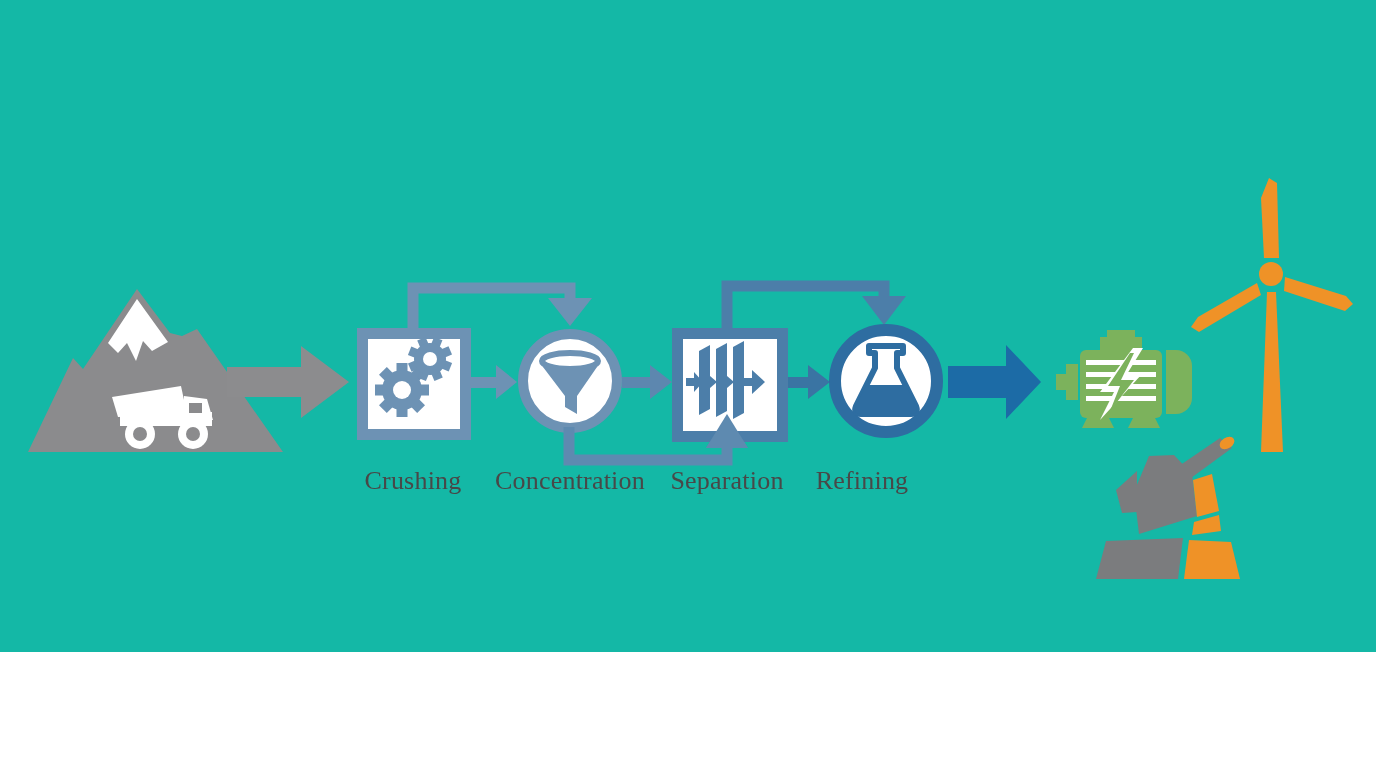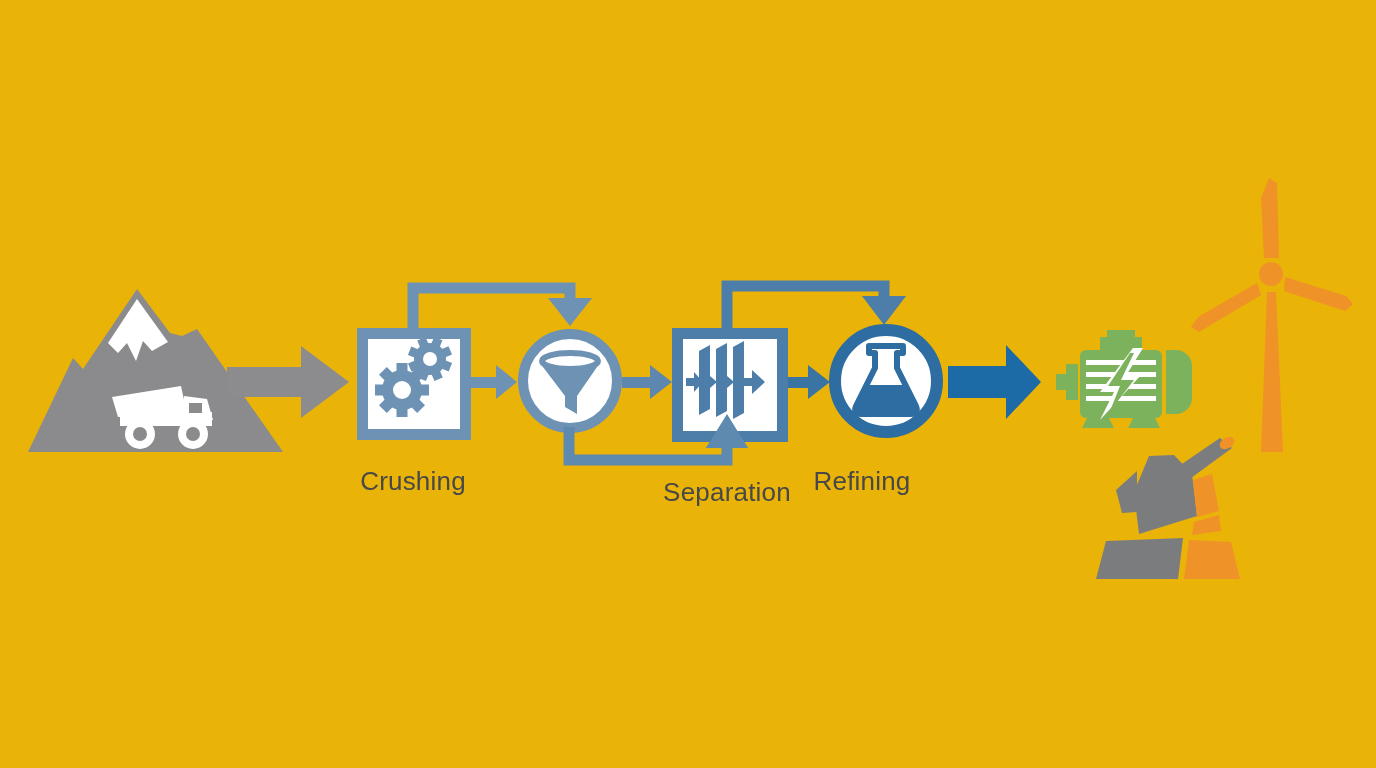--- a/index.html
+++ b/index.html
@@ -1,35 +1,35 @@
 <!DOCTYPE html>
 <html><head>
 <meta charset="utf-8">
 <style>
   html,body{margin:0;padding:0;background:#ffffff;}
   .canvas{
     position:relative;
-    width:1376px;height:768px;
-    background:#eab308;
+    width:1376px;height:652px;
+    background:#14b8a6;
     overflow:hidden;
-    font-family:Liberation Sans, sans-serif;
+    font-family:Liberation Serif, serif;
   }
   .diagram-svg{position:absolute;left:0;top:0;}
   .stage-label{
     position:absolute;
     top:466px;
     transform:translateX(-50%);
     font-size:26px;
     color:#484848;
     white-space:nowrap;
     letter-spacing:0.2px;
   }
   .lbl-crushing{left:413px;}
   .lbl-concentration{left:570px;}
-  .lbl-separation{left:727px;margin-top:11px;}
+  .lbl-separation{left:727px;}
   .lbl-refining{left:862px;}
 </style>
 </head>
 <body>
 
 <div class="canvas">
 
   <svg class="diagram-svg" width="1376" height="768" viewBox="0 0 1376 768">
 
     <g>
@@ -165,16 +165,17 @@
       <g fill="#ef9227">
         <ellipse cx="1227" cy="443" rx="8" ry="5.5" transform="rotate(-33 1227 443)"></ellipse>
         <polygon points="1193,480 1212,474 1219,511 1197,517"></polygon>
         <polygon points="1194,522 1219,515 1221,531 1192,535"></polygon>
         <polygon points="1189,540 1231,542 1240,579 1184,579"></polygon>
       </g>
     </g>
   </svg>
 
   <div class="stage-label lbl-crushing">Crushing</div>
+  <div class="stage-label lbl-concentration">Concentration</div>
   <div class="stage-label lbl-separation">Separation</div>
   <div class="stage-label lbl-refining">Refining</div>
 
 </div>
 
 </body></html>

